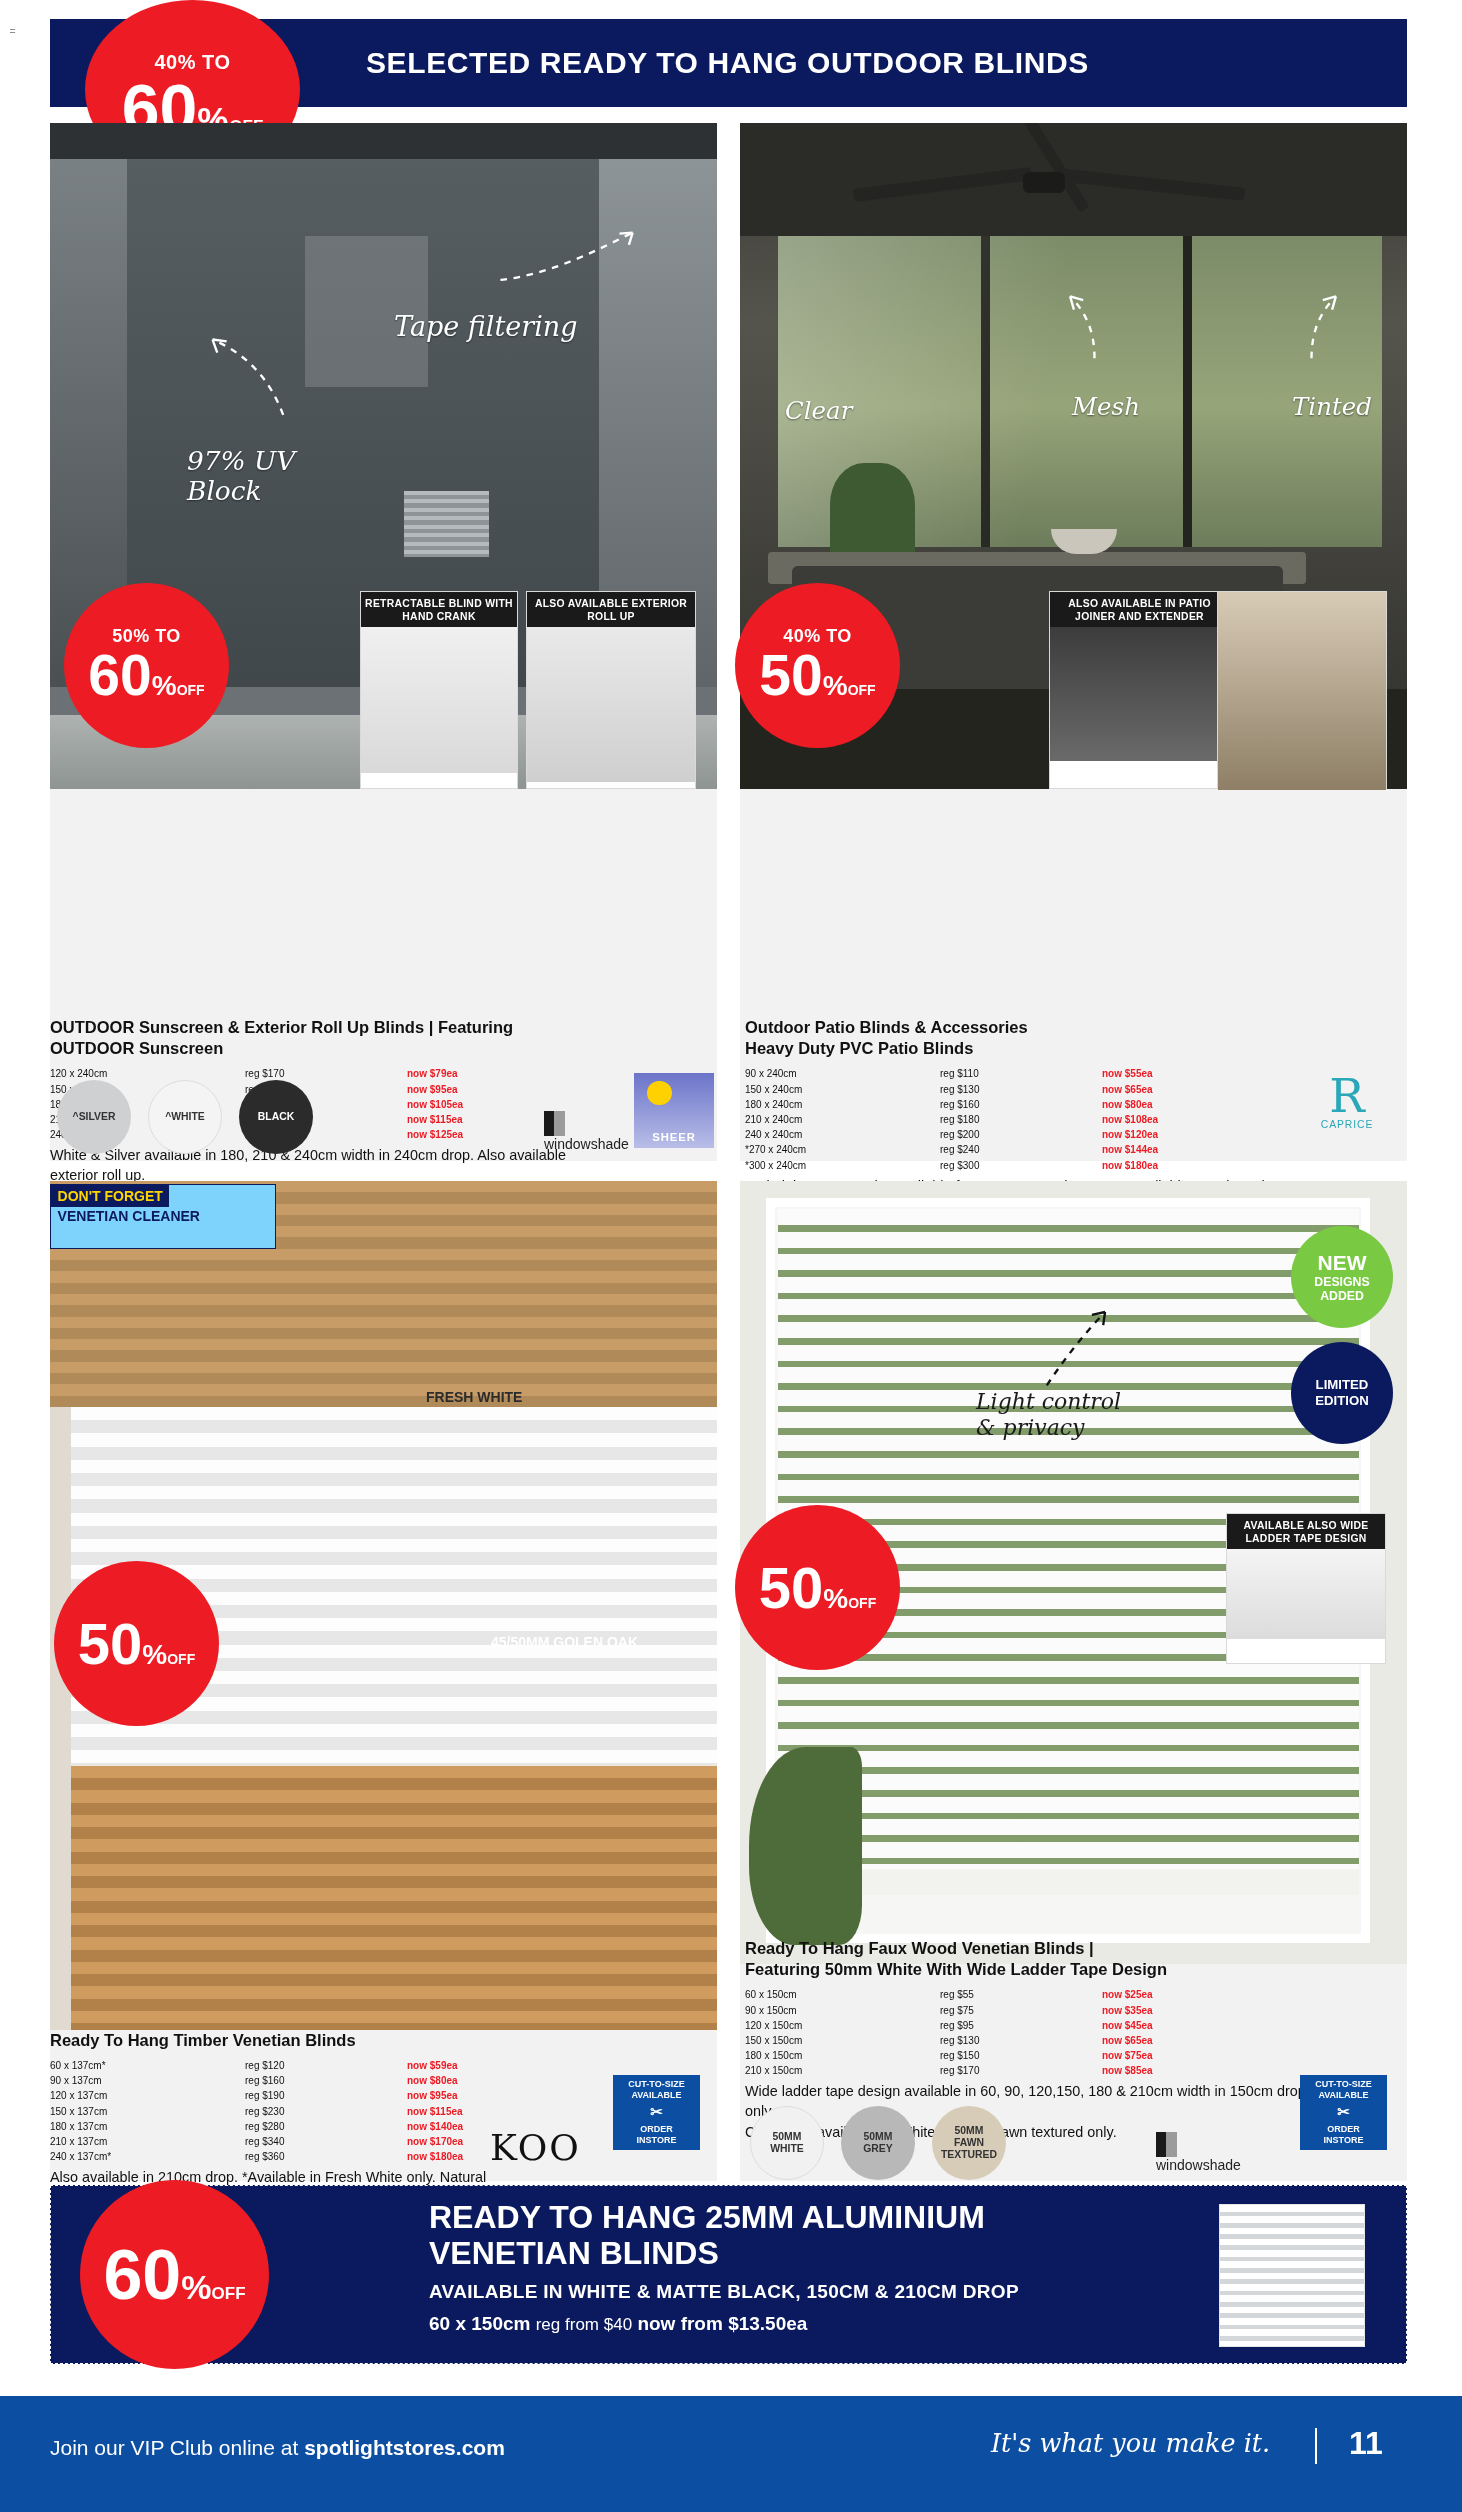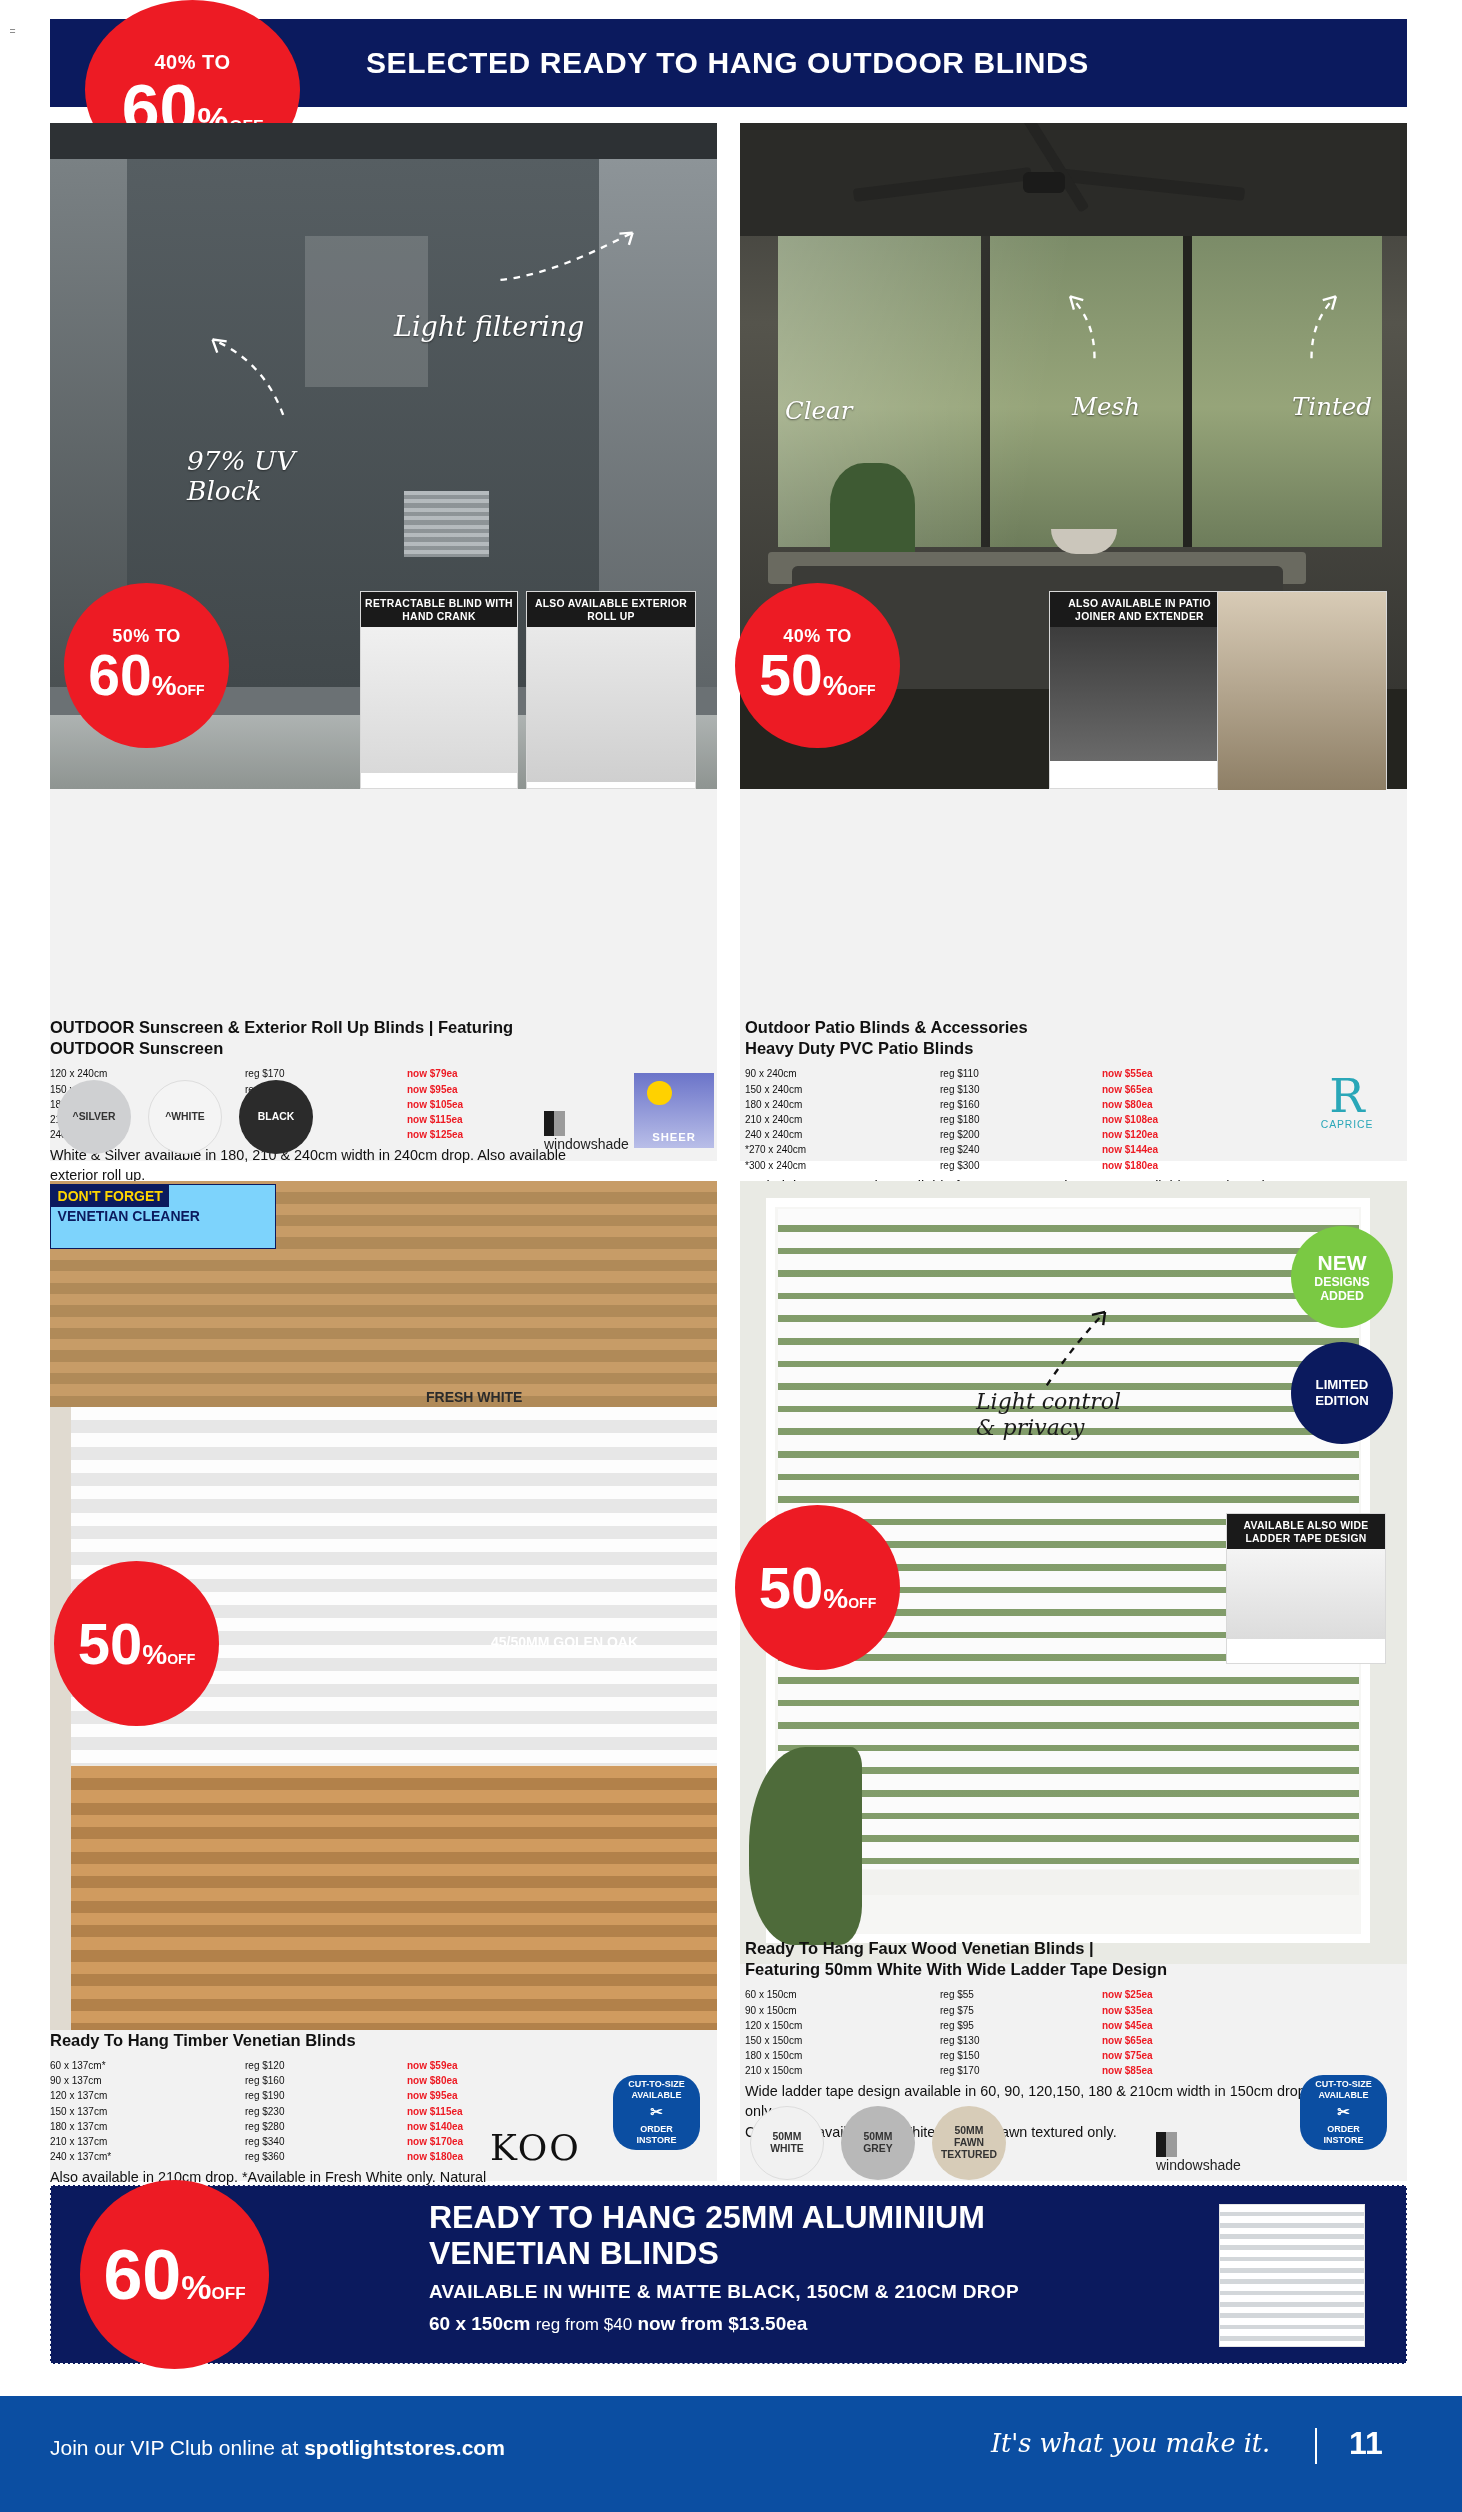--- a/index.html
+++ b/index.html
@@ -234,21 +234,21 @@
 
   #caprice-logo { position:absolute; left:1300px; top:1074px; width:94px; height:79px; text-align:center;}
   #caprice-logo .c { font-size:47px; color:#2aa7b8; font-family:"DejaVu Serif", serif; line-height:.95;}
   #caprice-logo .n { font-size:10.4px; color:#2aa7b8; letter-spacing:0.9px;}
 
   #koo-logo { position:absolute; left:490px; top:2127px; font-size:36px; color:#111;
      font-family:"DejaVu Serif", serif; letter-spacing:1.9px;}
 
   .cts { position:absolute; width:87px; height:75px; background:#0b4ea2; color:#fff;
      display:flex; flex-direction:column; align-items:center; justify-content:center; text-align:center;
-     font-size:9px; font-weight:bold; line-height:1.25; padding:2.8px;border-radius:23px;}
+     font-size:9px; font-weight:bold; line-height:1.25; padding:2.8px;}
   .cts .mid { font-size:15px; margin: 1.9px 0; }
   #cts-1 { left: 613px; top: 2075px; }
   #cts-2 { left: 1300px; top: 2075px; }
 
   
   #promo {
     position:absolute; left:50px; top:2185px; width:1357px; height:179px;
     background:#0b1a5e; border:1.9px dashed #ffffff; box-shadow: inset 0 0 0 2.8px #0b1a5e;
   }
   #promo-title { position:absolute; left:429px; top:2200px; color:#fff; font-size:32px; font-weight:bold; line-height:1.12; }
@@ -295,21 +295,21 @@
       <div class="eave"></div>
     <div class="leftpanel"></div>
       <div class="blindface"></div>
       <div class="rightpanel"></div>
     <div class="window"></div>
       <div class="vent"></div>
     <div class="sill"></div>
       <div class="floor"></div>
   </div>
   <div class="label-black">BLACK</div>
-  <div class="hand" id="hand-lightfilter">Light filtering</div>
+  <div class="hand" id="hand-lightfilter">Tape filtering</div>
   <div class="hand" id="hand-uv">97% UV<br>Block</div>
   <svg class="dashed-arrow" style="left:491px; top:209px;" width="170" height="85" viewBox="0 0 180 90">
     <path d="M10,75 C60,70 110,45 150,25" stroke="#fff" stroke-width="2.5" fill="none" stroke-dasharray="7,7"></path>
     <path d="M150,25 L136,26 M150,25 L146,38" stroke="#fff" stroke-width="2.5" fill="none"></path>
   </svg>
   <svg class="dashed-arrow" style="left:189px; top:311px;" width="113" height="123" viewBox="0 0 120 130">
     <path d="M100,110 C85,70 60,45 25,30" stroke="#fff" stroke-width="2.5" fill="none" stroke-dasharray="7,7"></path>
     <path d="M25,30 L40,32 M25,30 L30,44" stroke="#fff" stroke-width="2.5" fill="none"></path>
   </svg>
 

